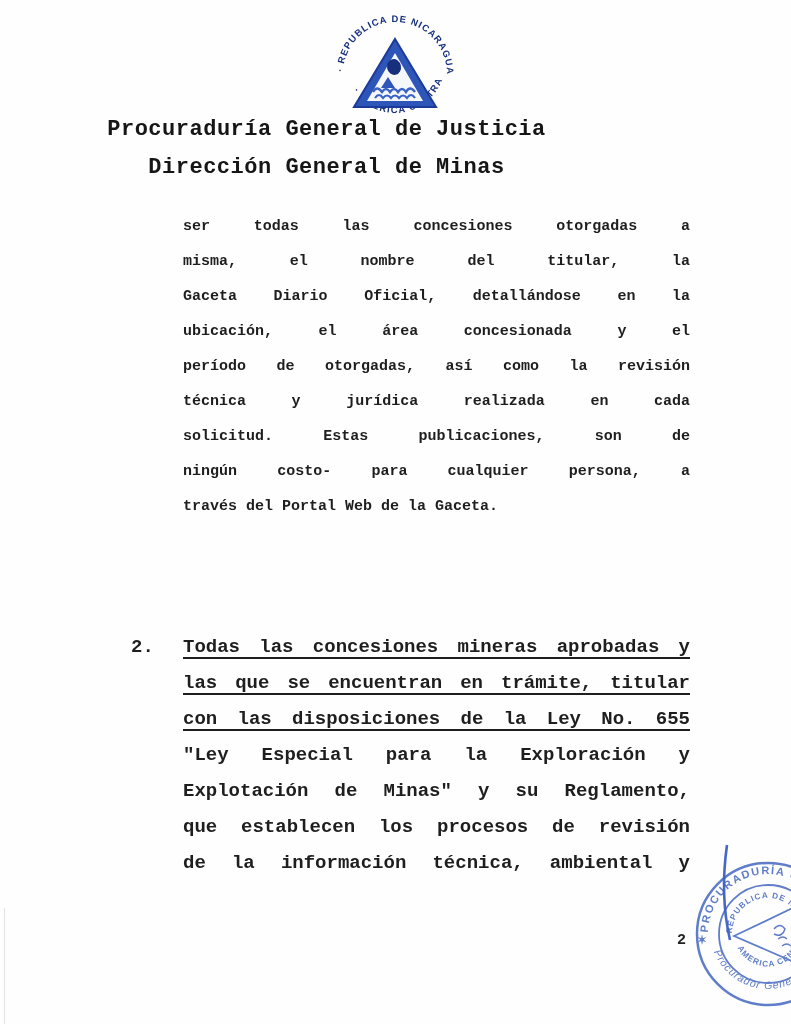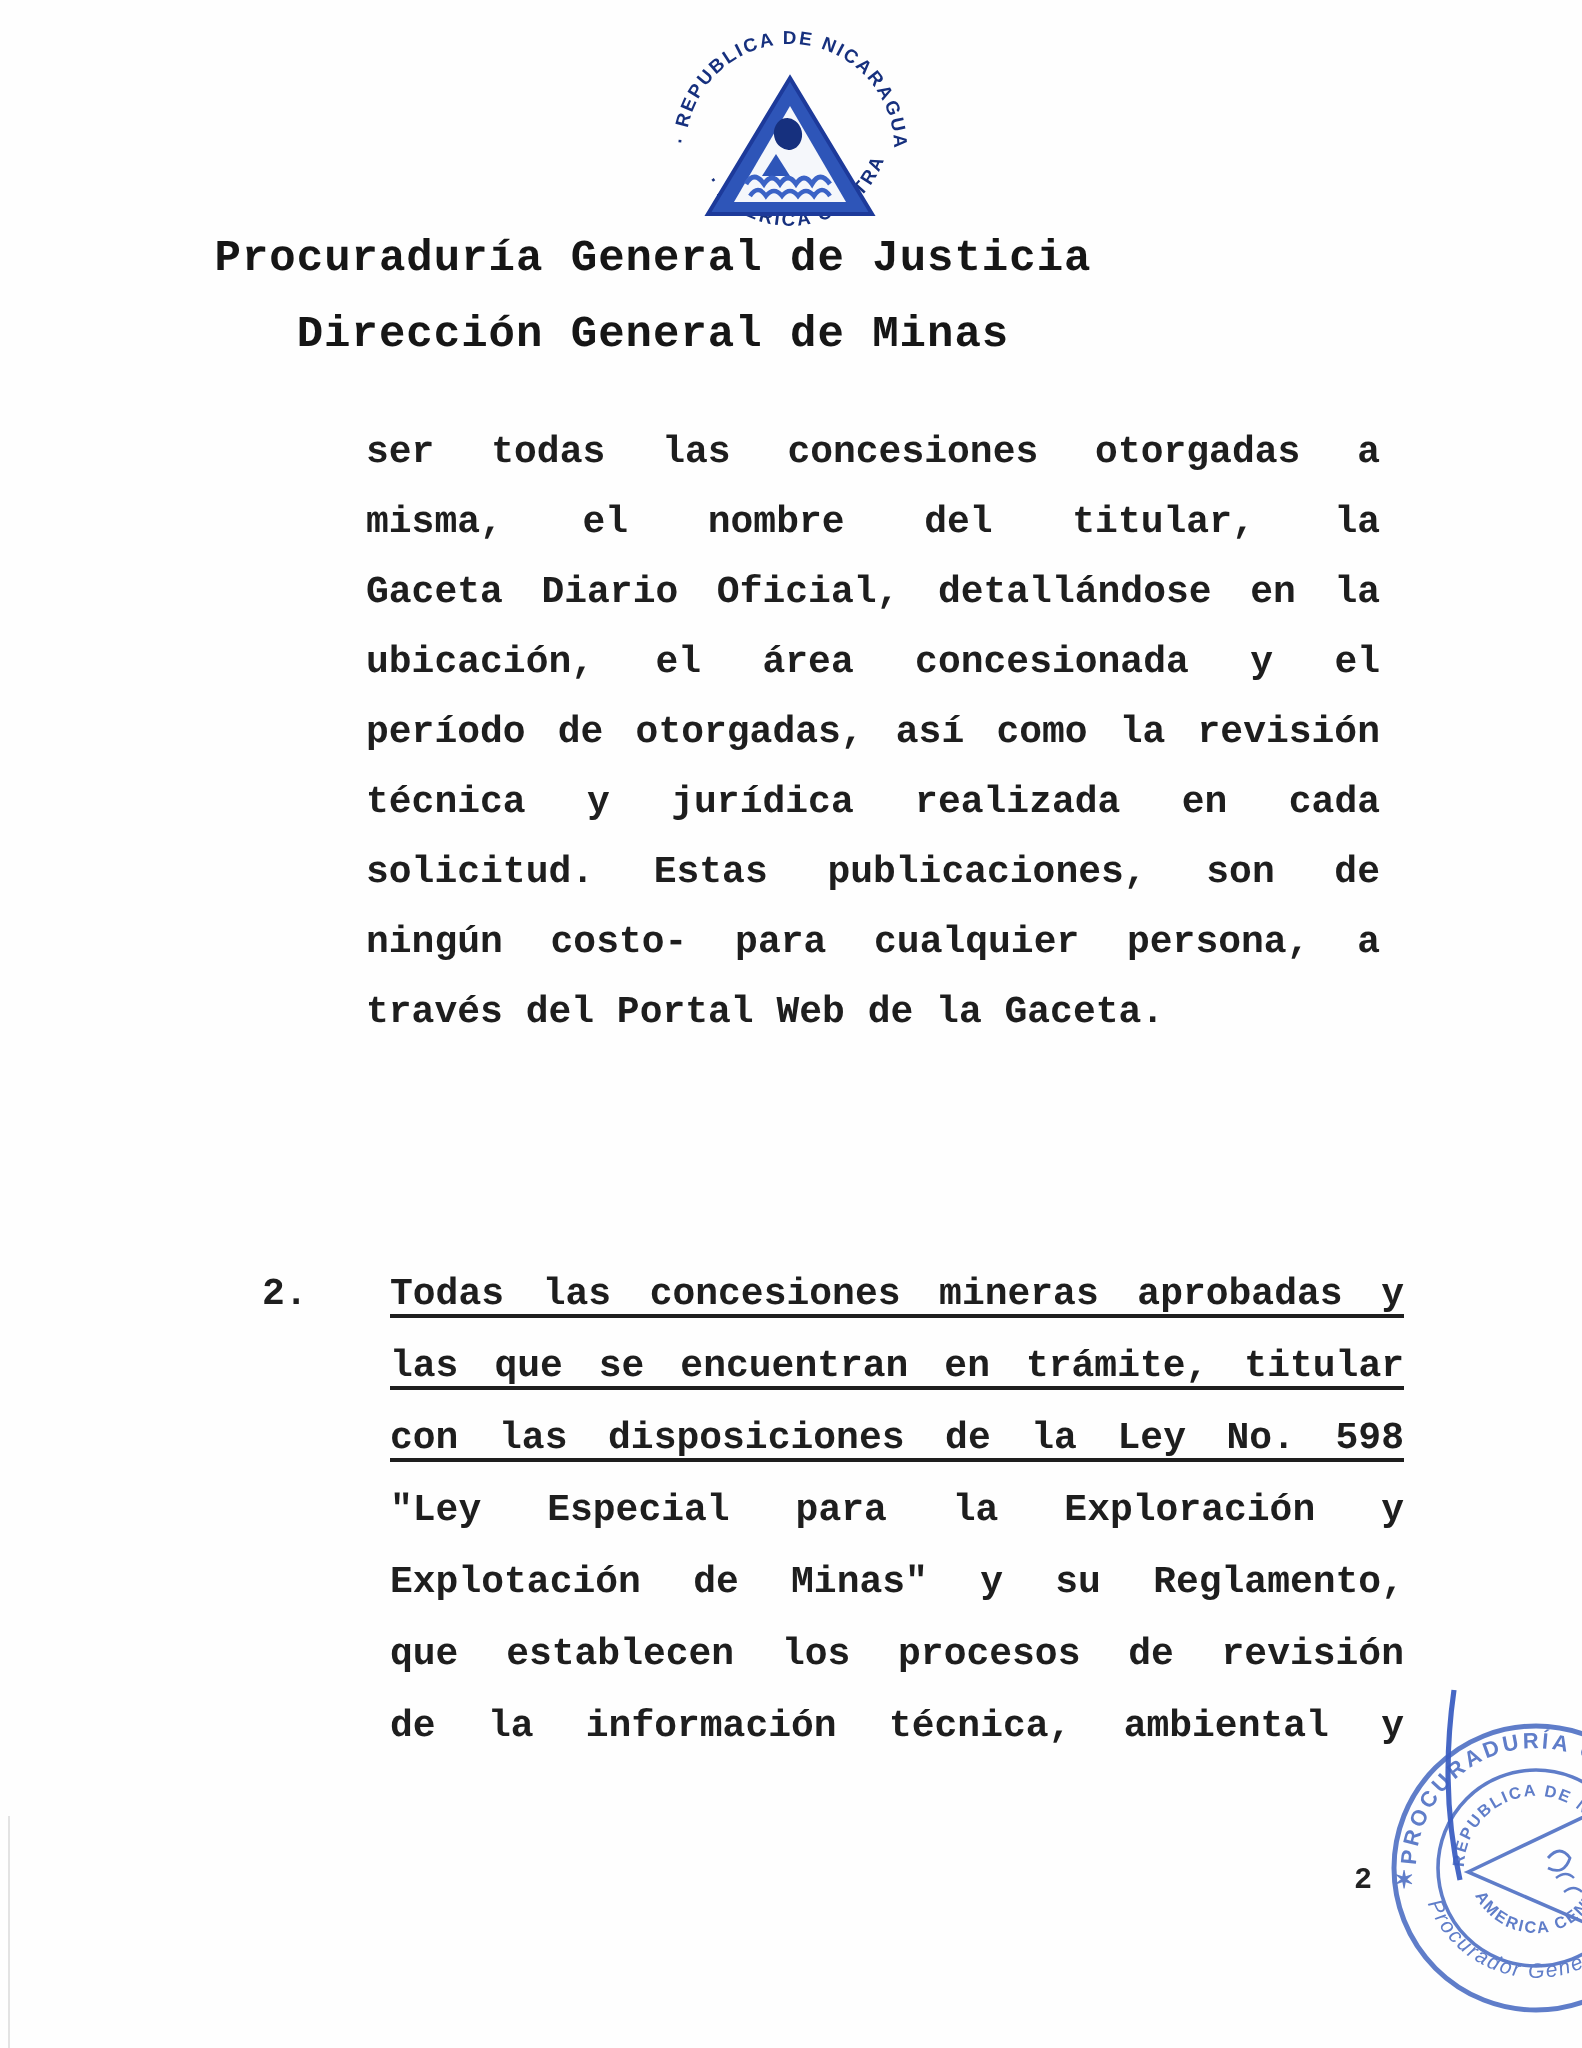--- a/index.html
+++ b/index.html
@@ -18,29 +18,29 @@
   }
   .emblem{position:absolute;left:315px;top:14px;width:160px;height:110px;}
   .doc-header{
     position:absolute;left:0;top:111px;width:653px;
     text-align:center;
     font-weight:bold;font-size:22px;line-height:38px;letter-spacing:0.5px;
     color:#161616;
   }
   .para1{
     position:absolute;left:183px;top:209px;width:507px;
-    font-weight:bold;font-size:19px;line-height:35px;
+    font-weight:bold;font-size:15px;line-height:35px;
   }
   .item2-num{
     position:absolute;left:131px;top:629px;
     font-weight:bold;font-size:19px;line-height:36px;
   }
   .item2{
     position:absolute;left:183px;top:629px;width:507px;
-    font-weight:bold;font-size:19px;line-height:36px;margin-left:12px;
+    font-weight:bold;font-size:19px;line-height:36px;
   }
   .tline{text-align:justify;text-align-last:justify;}
   .tline.no-stretch{text-align:left;text-align-last:left;}
   .tline.underlined{
     text-decoration:underline;
     text-decoration-thickness:2px;
     text-underline-offset:5px;
   }
   .page-number{
     position:absolute;left:677px;top:932px;
@@ -92,21 +92,21 @@
     <div class="tline">técnica y jurídica realizada en cada</div>
     <div class="tline">solicitud. Estas publicaciones, son de</div>
     <div class="tline">ningún costo- para cualquier persona, a</div>
     <div class="tline no-stretch">través del Portal Web de la Gaceta.</div>
   </div>
 
   <div class="item2-num">2.</div>
   <div class="item2">
     <div class="tline underlined">Todas las concesiones mineras aprobadas y</div>
     <div class="tline underlined">las que se encuentran en trámite, titular</div>
-    <div class="tline underlined">con las disposiciones de la Ley No. 598</div>
+    <div class="tline underlined">con las disposiciones de la Ley No. 655</div>
     <div class="tline">"Ley Especial para la Exploración y</div>
     <div class="tline">Explotación de Minas" y su Reglamento,</div>
     <div class="tline">que establecen los procesos de revisión</div>
     <div class="tline">de la información técnica, ambiental y</div>
   </div>
 
   <div class="page-number">2</div>
 
   <svg class="stamp" viewBox="0 0 125 186">
     <defs>

